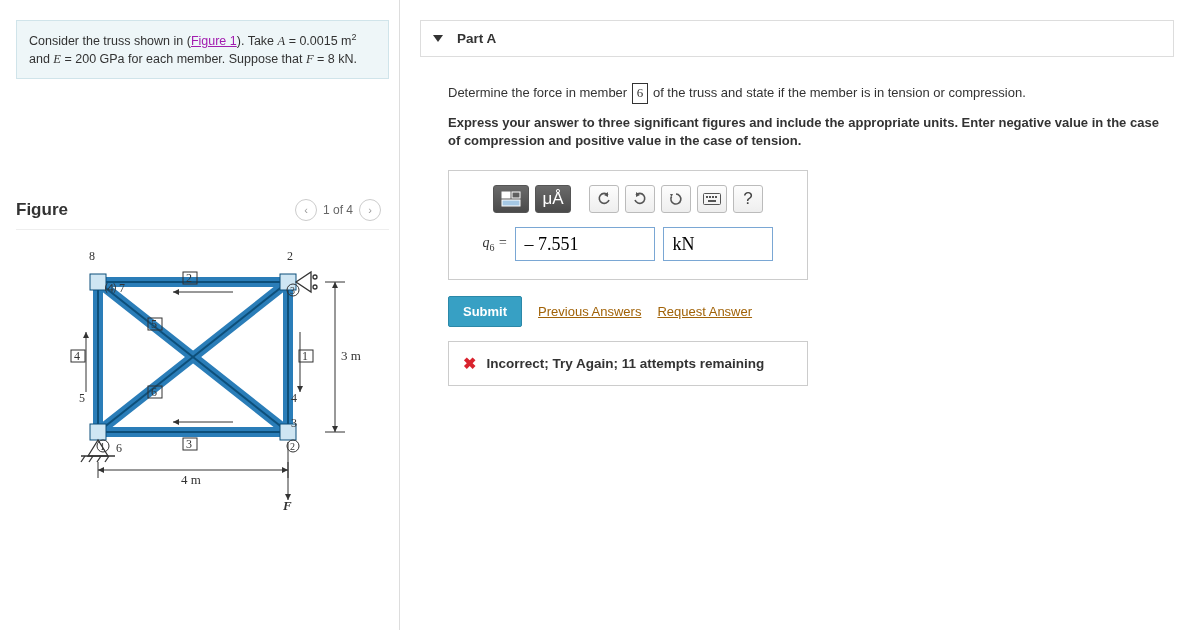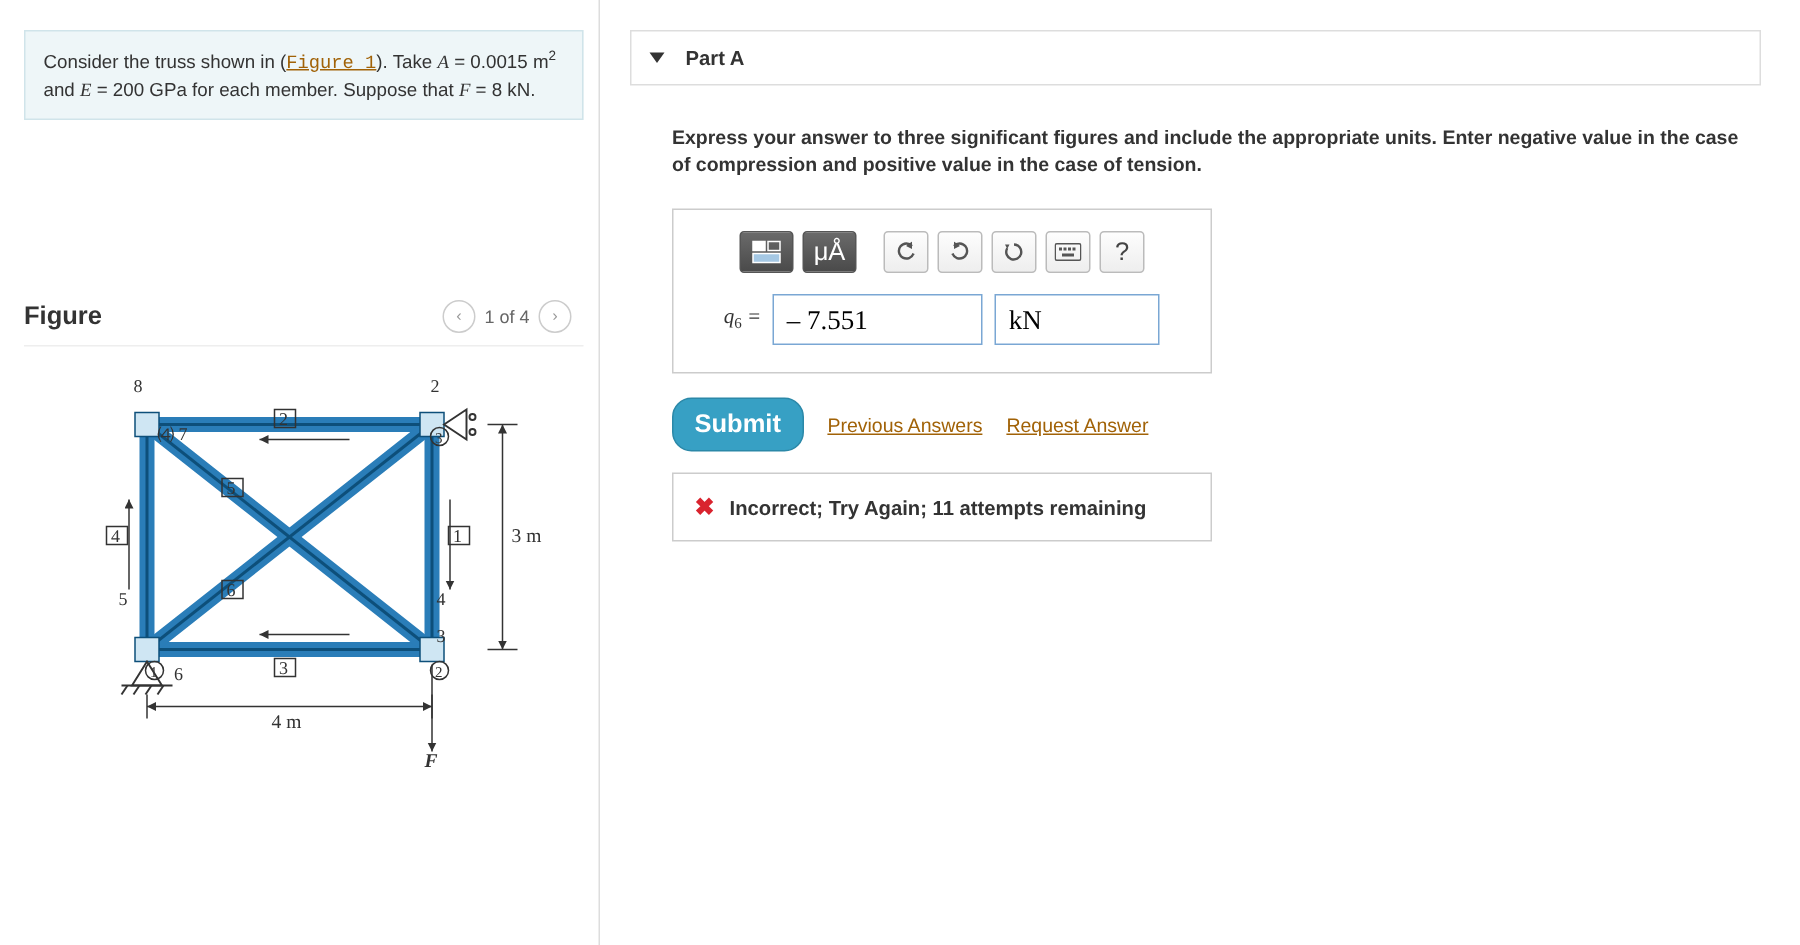--- a/index.html
+++ b/index.html
@@ -25,21 +25,21 @@
     display: flex;
     flex-direction: column;
   }
   .problem-box {
     background: #eef6f8;
     border: 1px solid #d0e4ea;
     padding: 10px 12px;
     font-size: 12.5px;
     line-height: 1.4;
   }
-  .problem-box a { color: #a16207; text-decoration: underline; font-family: Liberation Mono, monospace; }
+  .problem-box a { color: #a21caf; text-decoration: underline; }
   .problem-box .ital { font-style: italic; font-family: 'Times New Roman', serif; }
   .problem-box sup { font-size: 9px; }
   .figure-header {
     display: flex;
     align-items: center;
     justify-content: space-between;
     margin-top: 120px;
     padding: 0 8px 8px 0;
     border-bottom: 1px solid #eee;
   }
@@ -165,23 +165,23 @@
     margin-top: 16px;
     display: flex;
     align-items: center;
     gap: 16px;
   }
   .submit-btn {
     background: #37a0c4;
     color: #fff;
     border: 1px solid #2b88a8;
     padding: 7px 14px;
-    font-size: 17px;
+    font-size: 13px;
     font-weight: bold;
-    border-radius: 13px;
+    border-radius: 2px;
   }
   .link { color: #a16207; text-decoration: underline; font-size: 13px; cursor: pointer; }
 
   .feedback-box {
     border: 1px solid #ccc;
     width: 360px;
     margin-top: 14px;
     padding: 12px 14px;
     display: flex;
     align-items: center;
@@ -336,20 +336,23 @@
     </div>
   </div>
 
   <div class="right-col">
     <div class="part-bar">
       <div class="caret"></div>
       <b>Part A</b>
     </div>
 
     <div class="part-body">
+      <div class="question">
+        <span>Determine the force in member </span><span class="boxed-num">6</span><span> of the truss and state if the member is in tension or compression.</span>
+      </div>
       <div class="instr">Express your answer to three significant figures and include the appropriate units. Enter negative value in the case of compression and positive value in the case of tension.</div>
 
       <div class="answer-box">
         <div class="toolbar">
           <div class="tbtn dark wide">
             <svg class="tool-svg" width="20" height="16">
                 <rect x="1" y="1" width="8" height="6" fill="#fff" stroke="#fff"></rect>
                 <rect x="11" y="1" width="8" height="6" fill="none" stroke="#fff"></rect>
                 <rect x="1" y="9" width="18" height="6" fill="#a5c8e4" stroke="#fff"></rect>
               </svg>

